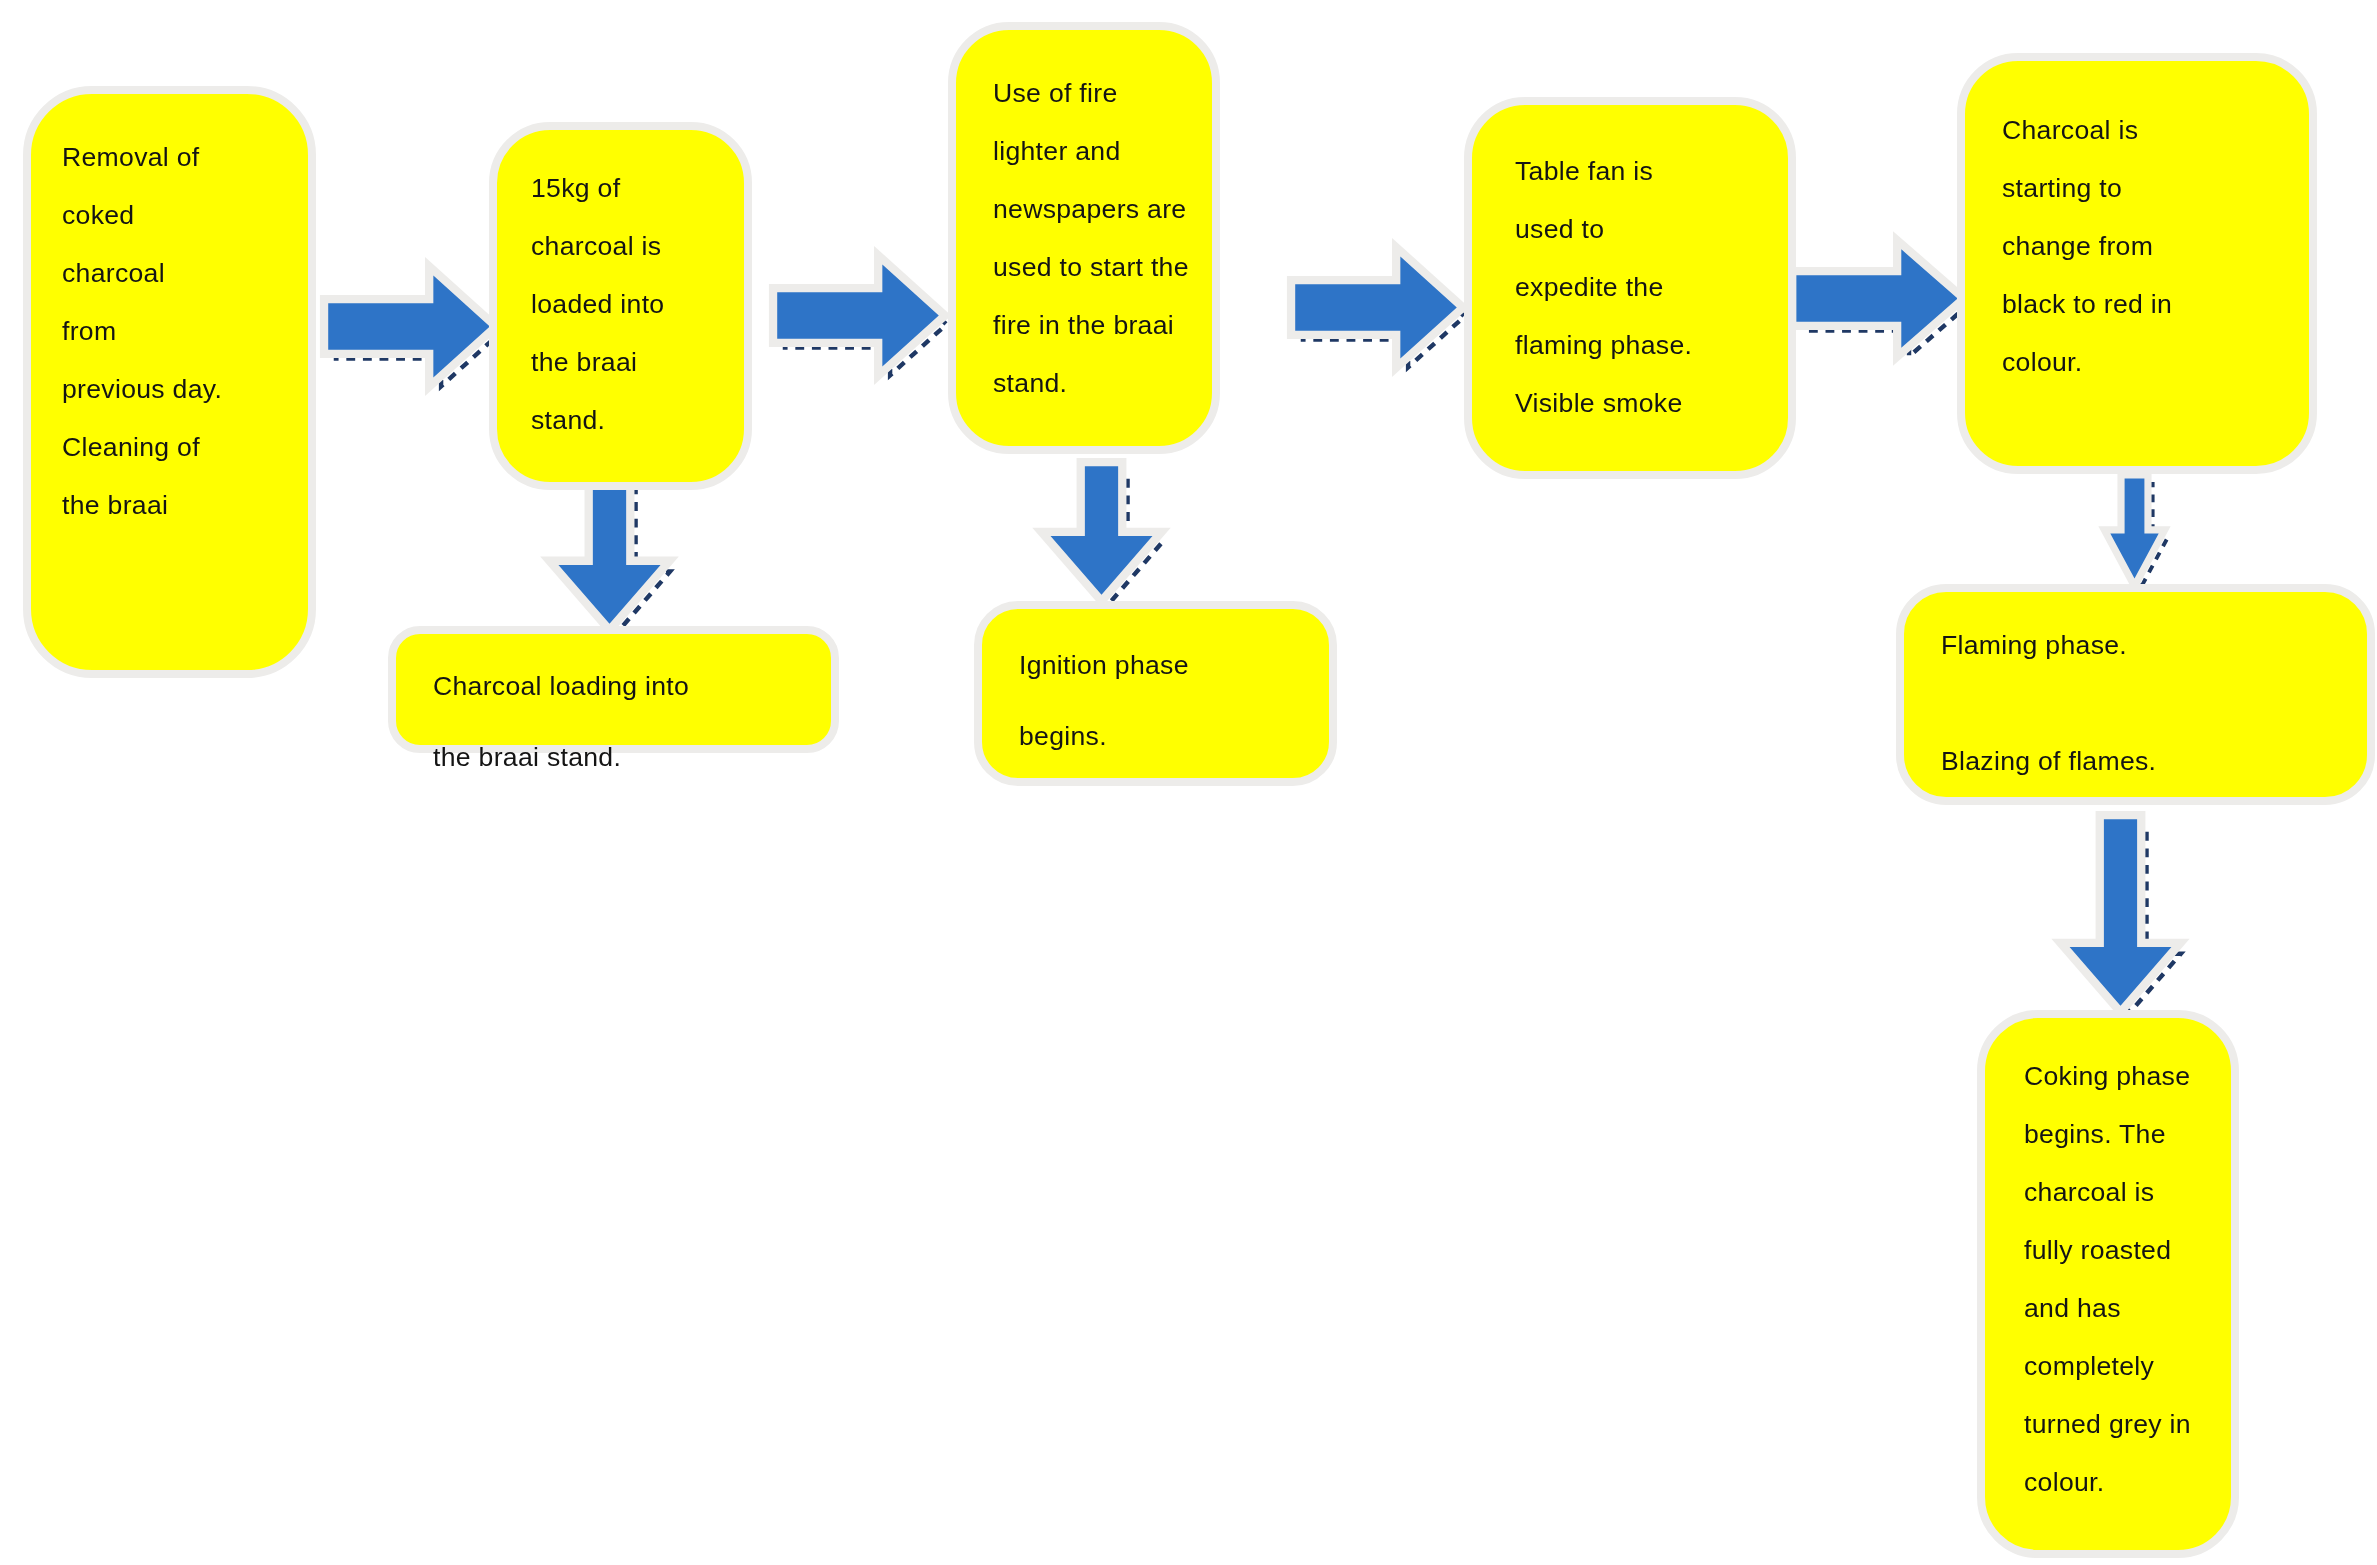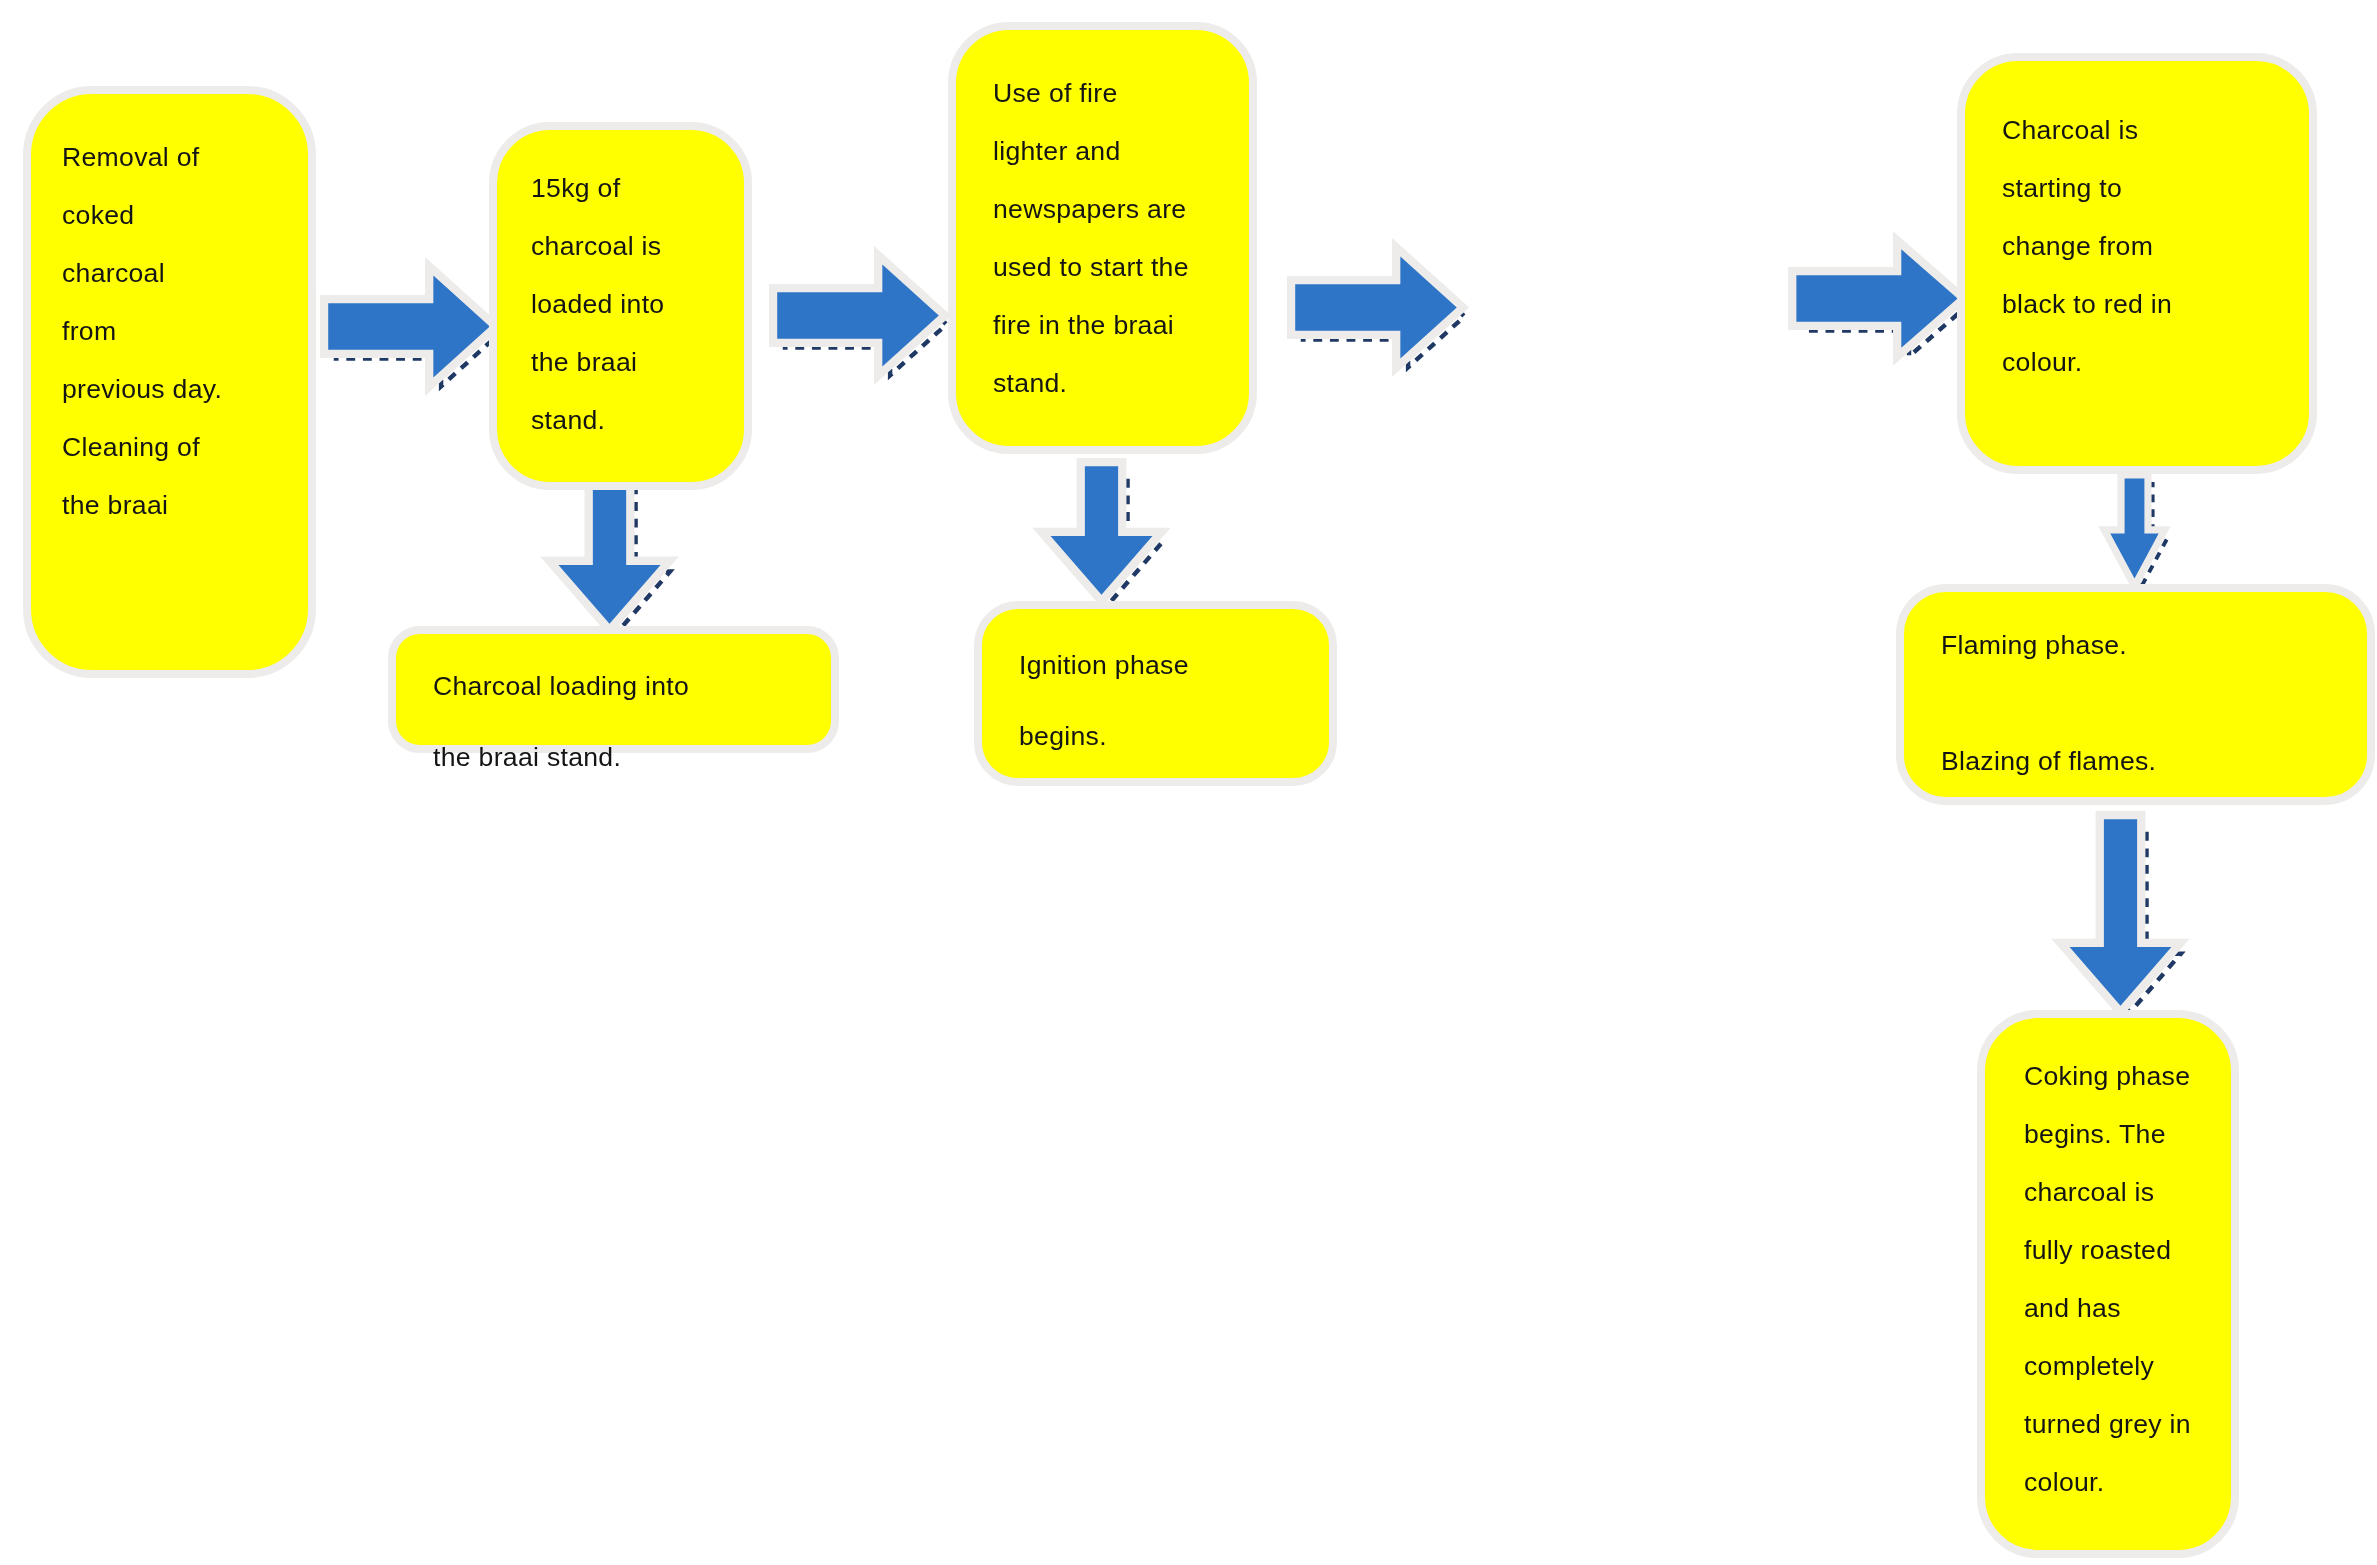--- a/index.html
+++ b/index.html
@@ -114,29 +114,36 @@
   </div>
 
   <div class="node" style="left:489px; top:94px; width:263px; height:368px; padding:29px 11px 0 34px;margin-top:28px;">
     <div class="node-text">15kg of
 charcoal is
 loaded into
 the braai
 stand.</div>
   </div>
 
-  <div class="node" style="left:948px; top:22px; width:309px; height:432px; padding:34px 11px 0 37px;">
+  <div class="node" style="left:948px; top:22px; width:272px; height:432px; padding:34px 11px 0 37px;">
     <div class="node-text">Use of fire
 lighter and
 newspapers are
 used to start the
 fire in the braai
 stand.</div>
   </div>
 
+  <div class="node" style="left:1464px; top:97px; width:332px; height:382px; padding:37px 11px 0 43px;">
+    <div class="node-text">Table fan is
+used to
+expedite the
+flaming phase.
+Visible smoke</div>
+  </div>
 
   <div class="node" style="left:1957px; top:53px; width:360px; height:421px; padding:40px 11px 0 37px;">
     <div class="node-text">Charcoal is
 starting to
 change from
 black to red in
 colour.</div>
   </div>
 
   <div class="node" style="left:388px; top:626px; width:451px; height:127px; border-radius:32px; padding:16.6px 11px 0 37px;">

